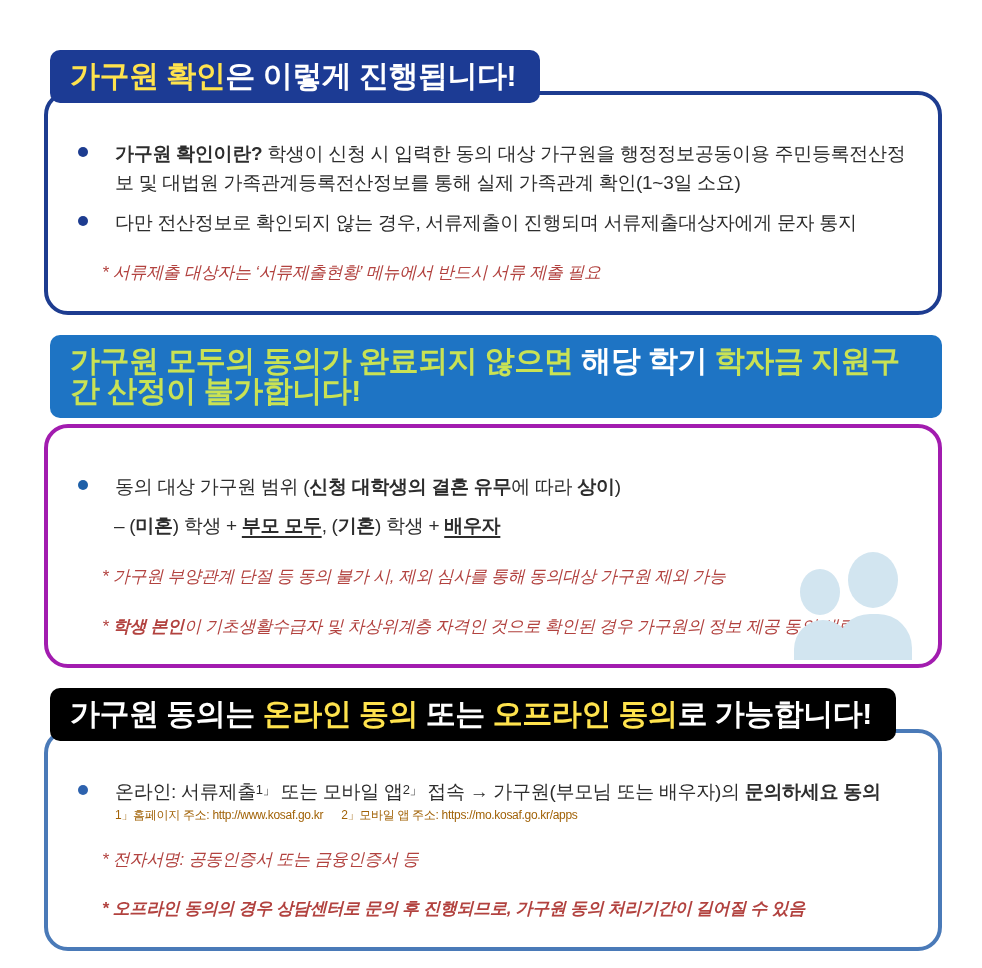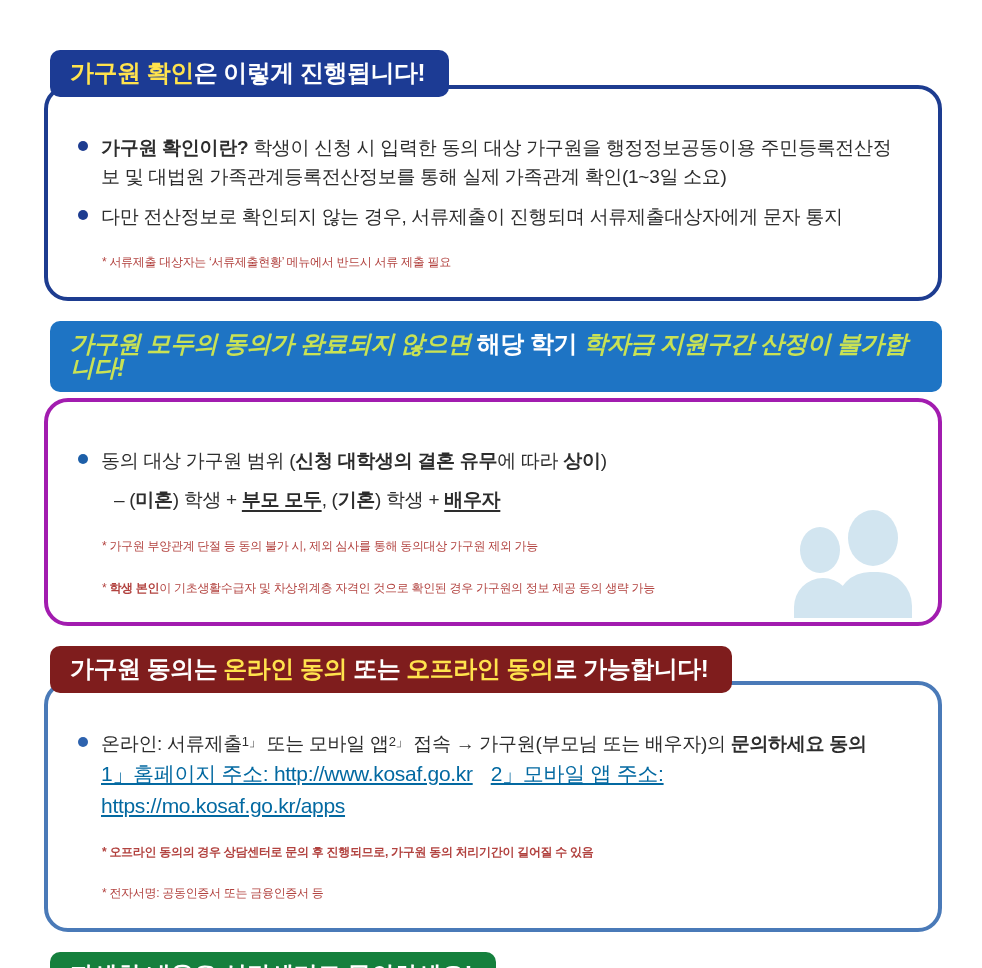--- a/index.html
+++ b/index.html
@@ -7,59 +7,59 @@
     width:982px;height:968px;overflow:hidden;
     font-family:"Liberation Sans","DejaVu Sans",sans-serif;
     color:#2d2d2d;
   }
   .wrap{padding:50px 40px 0 44px;}
   .section{position:relative;margin-bottom:20px;}
 
   
   .tab{
     position:relative;z-index:2;display:inline-block;
-    font-weight:700;font-size:24px;line-height:1;
+    font-weight:700;font-size:30px;line-height:1;
     padding:11px 24px 12px 20px;border-radius:10px;margin-left:6px;
     letter-spacing:-0.5px;
   }
   .tab-navy{background:#1c3b94;color:#ffffff;}
   .tab-blue{background:#1e74c4;color:#ffffff;}
-  .tab-midblue{background:#7f1d1d;color:#ffffff;}
+  .tab-midblue{background:#000000;color:#ffffff;}
   .tab-lightblue{background:#15803d;color:#ffffff;}
   .hl-yellow{color:#ffe34d;}
-  .hl-green{color:#c9e254;font-style:italic;}
+  .hl-green{color:#c9e254;}
 
   
   .box{
     position:relative;z-index:1;background:#ffffff;
     border-radius:24px;margin-top:-12px;
     padding:34px 28px 22px 30px;
   }
   .box-navy{border:4px solid #1d3c90;}
   .box-blue{border:4px solid #a21caf;margin-top:6px;}
   .box-midblue{border:4px solid #4a7ab8;}
   .box-lightblue{border:4px solid #6cb0dd;}
 
   
-  .bullet{display:flex;gap:13px;margin:10px 0;}
+  .bullet{display:flex;gap:27px;margin:10px 0;}
   .dot{flex:0 0 10px;width:10px;height:10px;border-radius:50%;margin-top:8px;}
   .dot-navy{background:#1d3c90;}
   .dot-blue{background:#1d5fa8;}
   .dot-midblue{background:#2d62ae;}
   .btext{font-size:19px;line-height:1.55;letter-spacing:-0.3px;}
   .b{font-weight:700;}
   .u{font-weight:700;text-decoration:underline;text-underline-offset:4px;text-decoration-thickness:2px;}
 
   .note{
-    color:#b2423f;font-size:12px;line-height:1.6;
-    margin:22px 0 2px 24px;letter-spacing:-0.3px;
+    color:#b2423f;font-size:17px;line-height:1.6;
+    margin:22px 0 2px 24px;letter-spacing:-0.3px;font-style:italic;
   }
   .note.bold{font-weight:700;}
   .subline{font-size:19px;line-height:1.6;margin:4px 0 2px 36px;letter-spacing:-0.3px;}
-  .footnote{font-size:21px;line-height:1.5;letter-spacing:-0.3px;color:#0369a1;text-decoration:underline;}
+  .footnote{font-size:12px;line-height:1.5;letter-spacing:-0.3px;color:#a16207;}
   .footnote .gap{display:inline-block;width:18px;}
   .sup{font-size:13px;vertical-align:4px;}
 
   
   .people{
     position:absolute;right:14px;bottom:4px;width:130px;height:110px;
     overflow:hidden;pointer-events:none;
   }
   .person{position:absolute;}
   .person .head{background:#d2e5f0;border-radius:50%;}
@@ -133,22 +133,22 @@
     <div class="box box-midblue">
       <div class="bullet">
         <span class="dot dot-midblue"></span>
         <div class="btext">
           <span>온라인: 서류제출</span><span class="sup">1」</span><span> 또는 모바일 앱</span><span class="sup">2」</span><span> 접속 → 가구원(부모님 또는 배우자)의 </span><span class="b">문의하세요 동의</span>
           <div class="footnote">
             <span>1」홈페이지 주소: http://www.kosaf.go.kr</span><span class="gap"></span><span>2」모바일 앱 주소: https://mo.kosaf.go.kr/apps</span>
           </div>
         </div>
       </div>
+      <div class="note">* 전자서명: 공동인증서 또는 금융인증서 등</div>
       <div class="note bold">* 오프라인 동의의 경우 상담센터로 문의 후 진행되므로, 가구원 동의 처리기간이 길어질 수 있음</div>
-      <div class="note">* 전자서명: 공동인증서 또는 금융인증서 등</div>
     </div>
   </div>
 
   <div class="section">
     <div class="tab tab-lightblue">
       <span>자세한 내용은 상담센터로 문의하세요!</span>
     </div>
     <div class="box box-lightblue">
       
       

